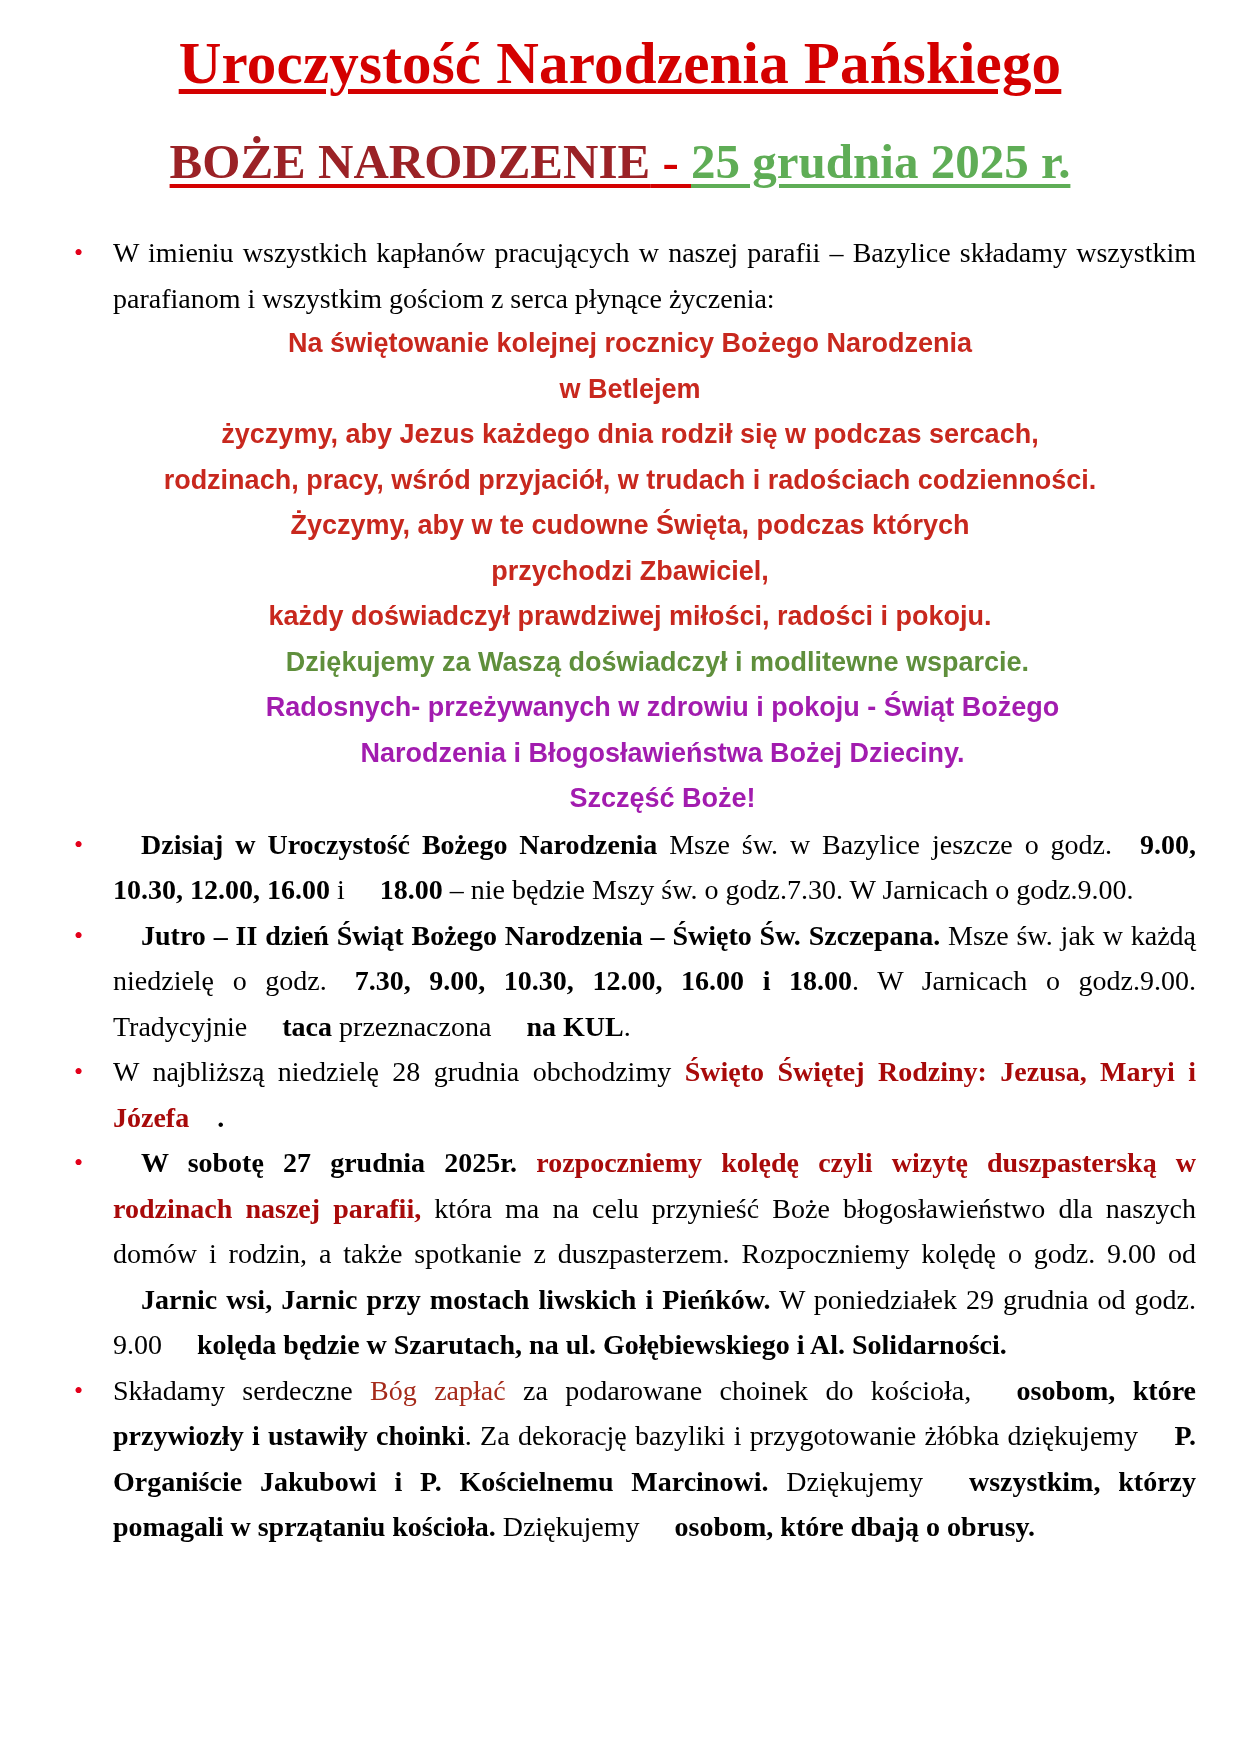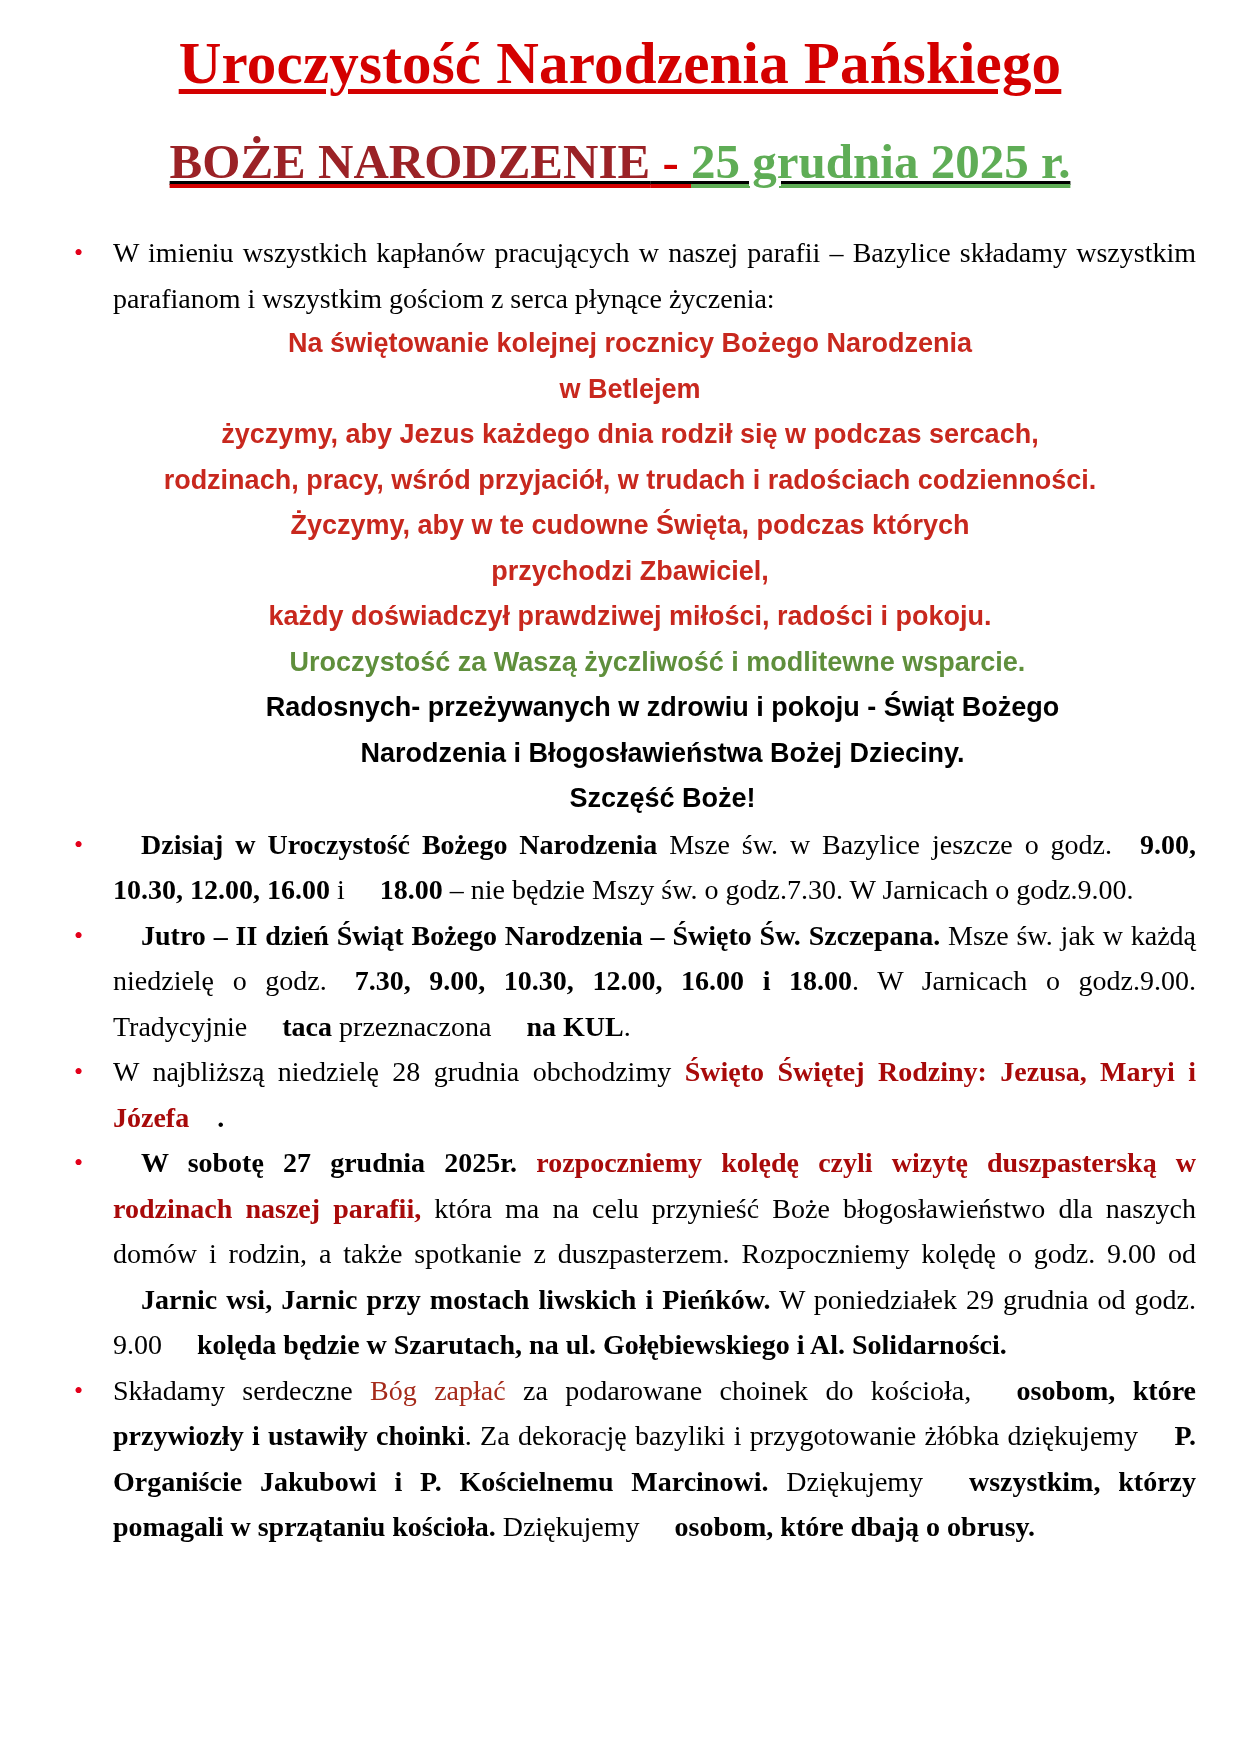--- a/index.html
+++ b/index.html
@@ -9,36 +9,36 @@
     color: #000000;
   }
   .title {
     position: absolute; left: 0; width: 1240px; top: 28px;
     text-align: center; font-size: 59px; font-weight: bold;
     line-height: 70px; letter-spacing: 0.2px;
   }
   .title span { color: #d40000; text-decoration: underline; text-decoration-thickness: 5px; text-underline-offset: 6px; }
   .subtitle {
     position: absolute; left: 0; width: 1240px; top: 132px;
-    text-align: center; font-size: 49px; font-weight: bold; line-height: 60px; text-decoration: underline;
+    text-align: center; font-size: 49px; font-weight: bold; line-height: 60px;
   }
   .subtitle .s1 { color: #9b2226; text-decoration: underline; text-decoration-color: #d40000; text-decoration-thickness: 4px; text-underline-offset: 6px; }
   .subtitle .s2 { color: #d40000; text-decoration: underline; text-decoration-thickness: 4px; text-underline-offset: 6px; }
   .subtitle .s3 { color: #5fad56; text-decoration: underline; text-decoration-thickness: 4px; text-underline-offset: 6px; }
 
   .content { position: absolute; left: 0; top: 230px; width: 1240px; }
   .item { position: relative; padding-left: 113px; padding-right: 44px; font-size: 28px; line-height: 45.5px; text-align: justify; }
   .bullet { position: absolute; left: 74px; top: 0; color: #e3001b; font-size: 26px; line-height: 45.5px; }
   .wish {
     font-family: "Liberation Sans", "DejaVu Sans", sans-serif; font-weight: bold;
     font-size: 27px; line-height: 45.5px; text-align: center; color: #c8281e;
   }
   .wish .line { display: block; }
   .wish .green { color: #5f8f3c; }
-  .wish .dark { color: #000000; }
+  .wish .dark { color: #a21caf; }
   b { font-weight: bold; margin-left: 28px; }
   .red { color: #a80a0a; font-weight: bold; }
   .rust { color: #a52a1a; font-weight: normal; }
 </style>
 </head>
 <body>
 
 <div class="title">
   <span>Uroczystość Narodzenia Pańskiego</span>
 </div>
@@ -53,21 +53,21 @@
     <span class="bullet">•</span>
     <div>W imieniu wszystkich kapłanów pracujących w naszej parafii – Bazylice składamy wszystkim parafianom i wszystkim gościom z serca płynące życzenia:</div>
     <div class="wish" style="margin-left:-113px;margin-right:-44px;padding-left:20px;">
       <span class="line">Na świętowanie kolejnej rocznicy Bożego Narodzenia</span>
       <span class="line">w Betlejem</span>
       <span class="line">życzymy, aby Jezus każdego dnia rodził się w podczas sercach,</span>
       <span class="line">rodzinach, pracy, wśród przyjaciół, w trudach i radościach codzienności.</span>
       <span class="line">Życzymy, aby w te cudowne Święta, podczas których</span>
       <span class="line">przychodzi Zbawiciel,</span>
       <span class="line">każdy doświadczył prawdziwej miłości, radości i pokoju.</span>
-      <span class="line green" style="padding-left:55px;">Uroczystość za Waszą życzliwość i modlitewne wsparcie.</span>
+      <span class="line green" style="padding-left:55px;">Dziękujemy za Waszą doświadczył i modlitewne wsparcie.</span>
       <span class="line dark" style="padding-left:65px;">Radosnych- przeżywanych w zdrowiu i pokoju - Świąt Bożego</span>
       <span class="line dark" style="padding-left:65px;">Narodzenia i Błogosławieństwa Bożej Dzieciny.</span>
       <span class="line dark" style="padding-left:65px;">Szczęść Boże!</span>
     </div>
   </div>
 
   <div class="item">
     <span class="bullet">•</span>
     <b>Dzisiaj w Uroczystość Bożego Narodzenia</b><span> Msze św. w Bazylice jeszcze o godz.</span><b>9.00, 10.30, 12.00, 16.00</b><span> i </span><b>18.00</b><span> – nie będzie Mszy św. o godz.7.30. W Jarnicach o godz.9.00.</span>
   </div>

